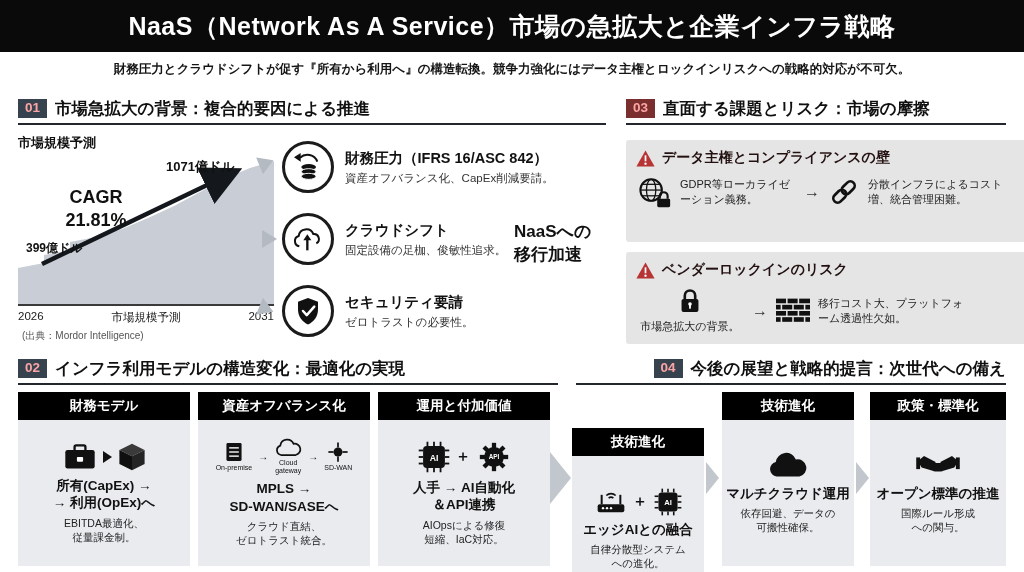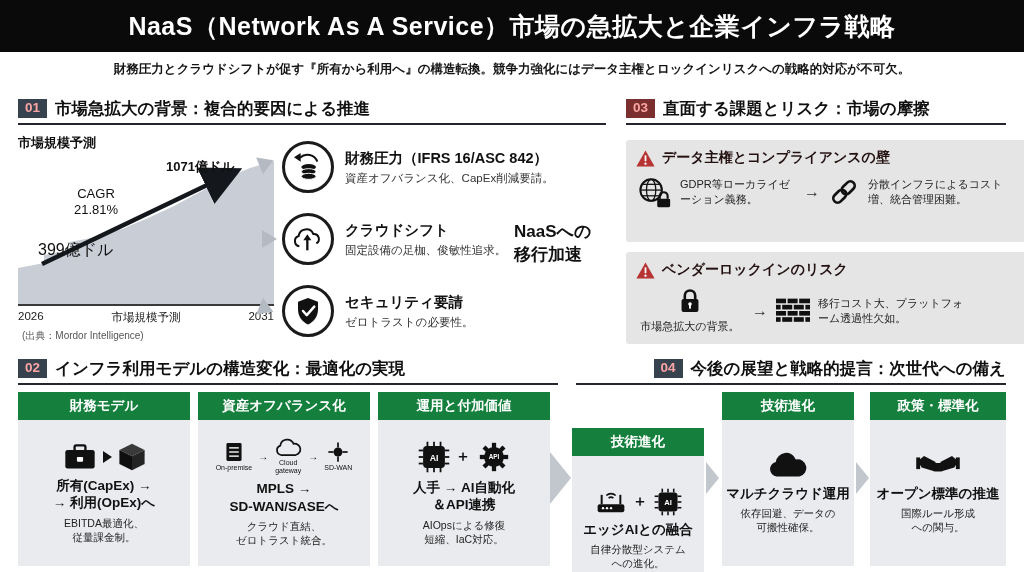--- a/index.html
+++ b/index.html
@@ -26,23 +26,23 @@
   .hdr01 { left:18px;  top:98px;  width:588px; }
   .hdr03 { left:626px; top:98px;  width:380px; }
   .hdr02 { left:18px;  top:358px; width:540px;text-align:center; }
   .hdr04 { left:576px; top:358px; width:430px;justify-content:flex-end; }
 
   
   .chart { position:absolute; left:18px; top:134px; width:256px; height:216px; }
   .chart-name { position:absolute; left:0; top:0; font-size:13px; font-weight:800; }
   .chart-svg { position:absolute; left:0; top:22px; width:256px; height:150px; }
   .cagr { position:absolute; left:40px; top:52px; width:76px; text-align:center;
-    font-size:13px; font-weight:400; line-height:1.25; }
+    font-size:18px; font-weight:700; line-height:1.25; }
   .endval { position:absolute; left:148px; top:24px; font-size:13px; font-weight:800; white-space:nowrap; }
-  .startval { position:absolute; left:20px; top:106px; font-size:16px; font-weight:400; white-space:nowrap; }
+  .startval { position:absolute; left:8px; top:106px; font-size:12px; font-weight:700; white-space:nowrap; }
   .axis { position:absolute; left:0; top:176px; width:256px; display:flex;
     justify-content:space-between; font-size:11.5px; color:#1a1a1a; }
   .source { position:absolute; left:4px; top:195px; font-size:10px; color:#555; }
 
   
   .factors { position:absolute; left:282px; top:136px; width:330px;
     display:flex; flex-direction:column; gap:10px; }
   .factor { display:flex; align-items:center; height:62px; }
   .fcircle { width:52px; height:52px; border:3px solid #1b1b1b; border-radius:50%;
     background:#fff; display:flex; align-items:center; justify-content:center; flex:0 0 52px; }
@@ -68,21 +68,21 @@
   .risk-body { display:flex; align-items:center; gap:8px; margin-top:8px; }
   .risk-cause { width:116px; font-size:11px; line-height:1.35; color:#222; }
   .risk-arrow { font-size:16px; font-weight:700; color:#333; flex:0 0 auto; }
   .risk-effect { width:146px; font-size:11px; line-height:1.35; color:#222; }
   .cause-col { width:108px; display:flex; flex-direction:column; align-items:center; gap:3px;
     font-size:11px; text-align:center; color:#222; }
 
   
   .card { position:absolute; top:392px; height:174px; display:flex; flex-direction:column;
     background:#e9ebee; }
-  .card-header { background:#15803d; color:#fff; font-weight:800; font-size:13.5px;
+  .card-header { background:#000000; color:#fff; font-weight:800; font-size:13.5px;
     text-align:center; padding:5px 0; }
   .card-body { flex:1; display:flex; flex-direction:column; align-items:center;
     justify-content:center; gap:5px; padding:4px 3px; }
   .card-icons { display:flex; align-items:center; gap:6px; }
   .card-main { font-size:13.5px; font-weight:800; text-align:center; line-height:1.3; white-space:pre-line; }
   .card-sub { font-size:10.5px; color:#222; text-align:center; line-height:1.3; white-space:pre-line; }
   .c02a { left:18px;  width:172px; }
   .c02b { left:198px; width:172px; }
   .c02c { left:378px; width:172px; }
   .c04a { left:572px; width:132px;margin-top:36px; }

